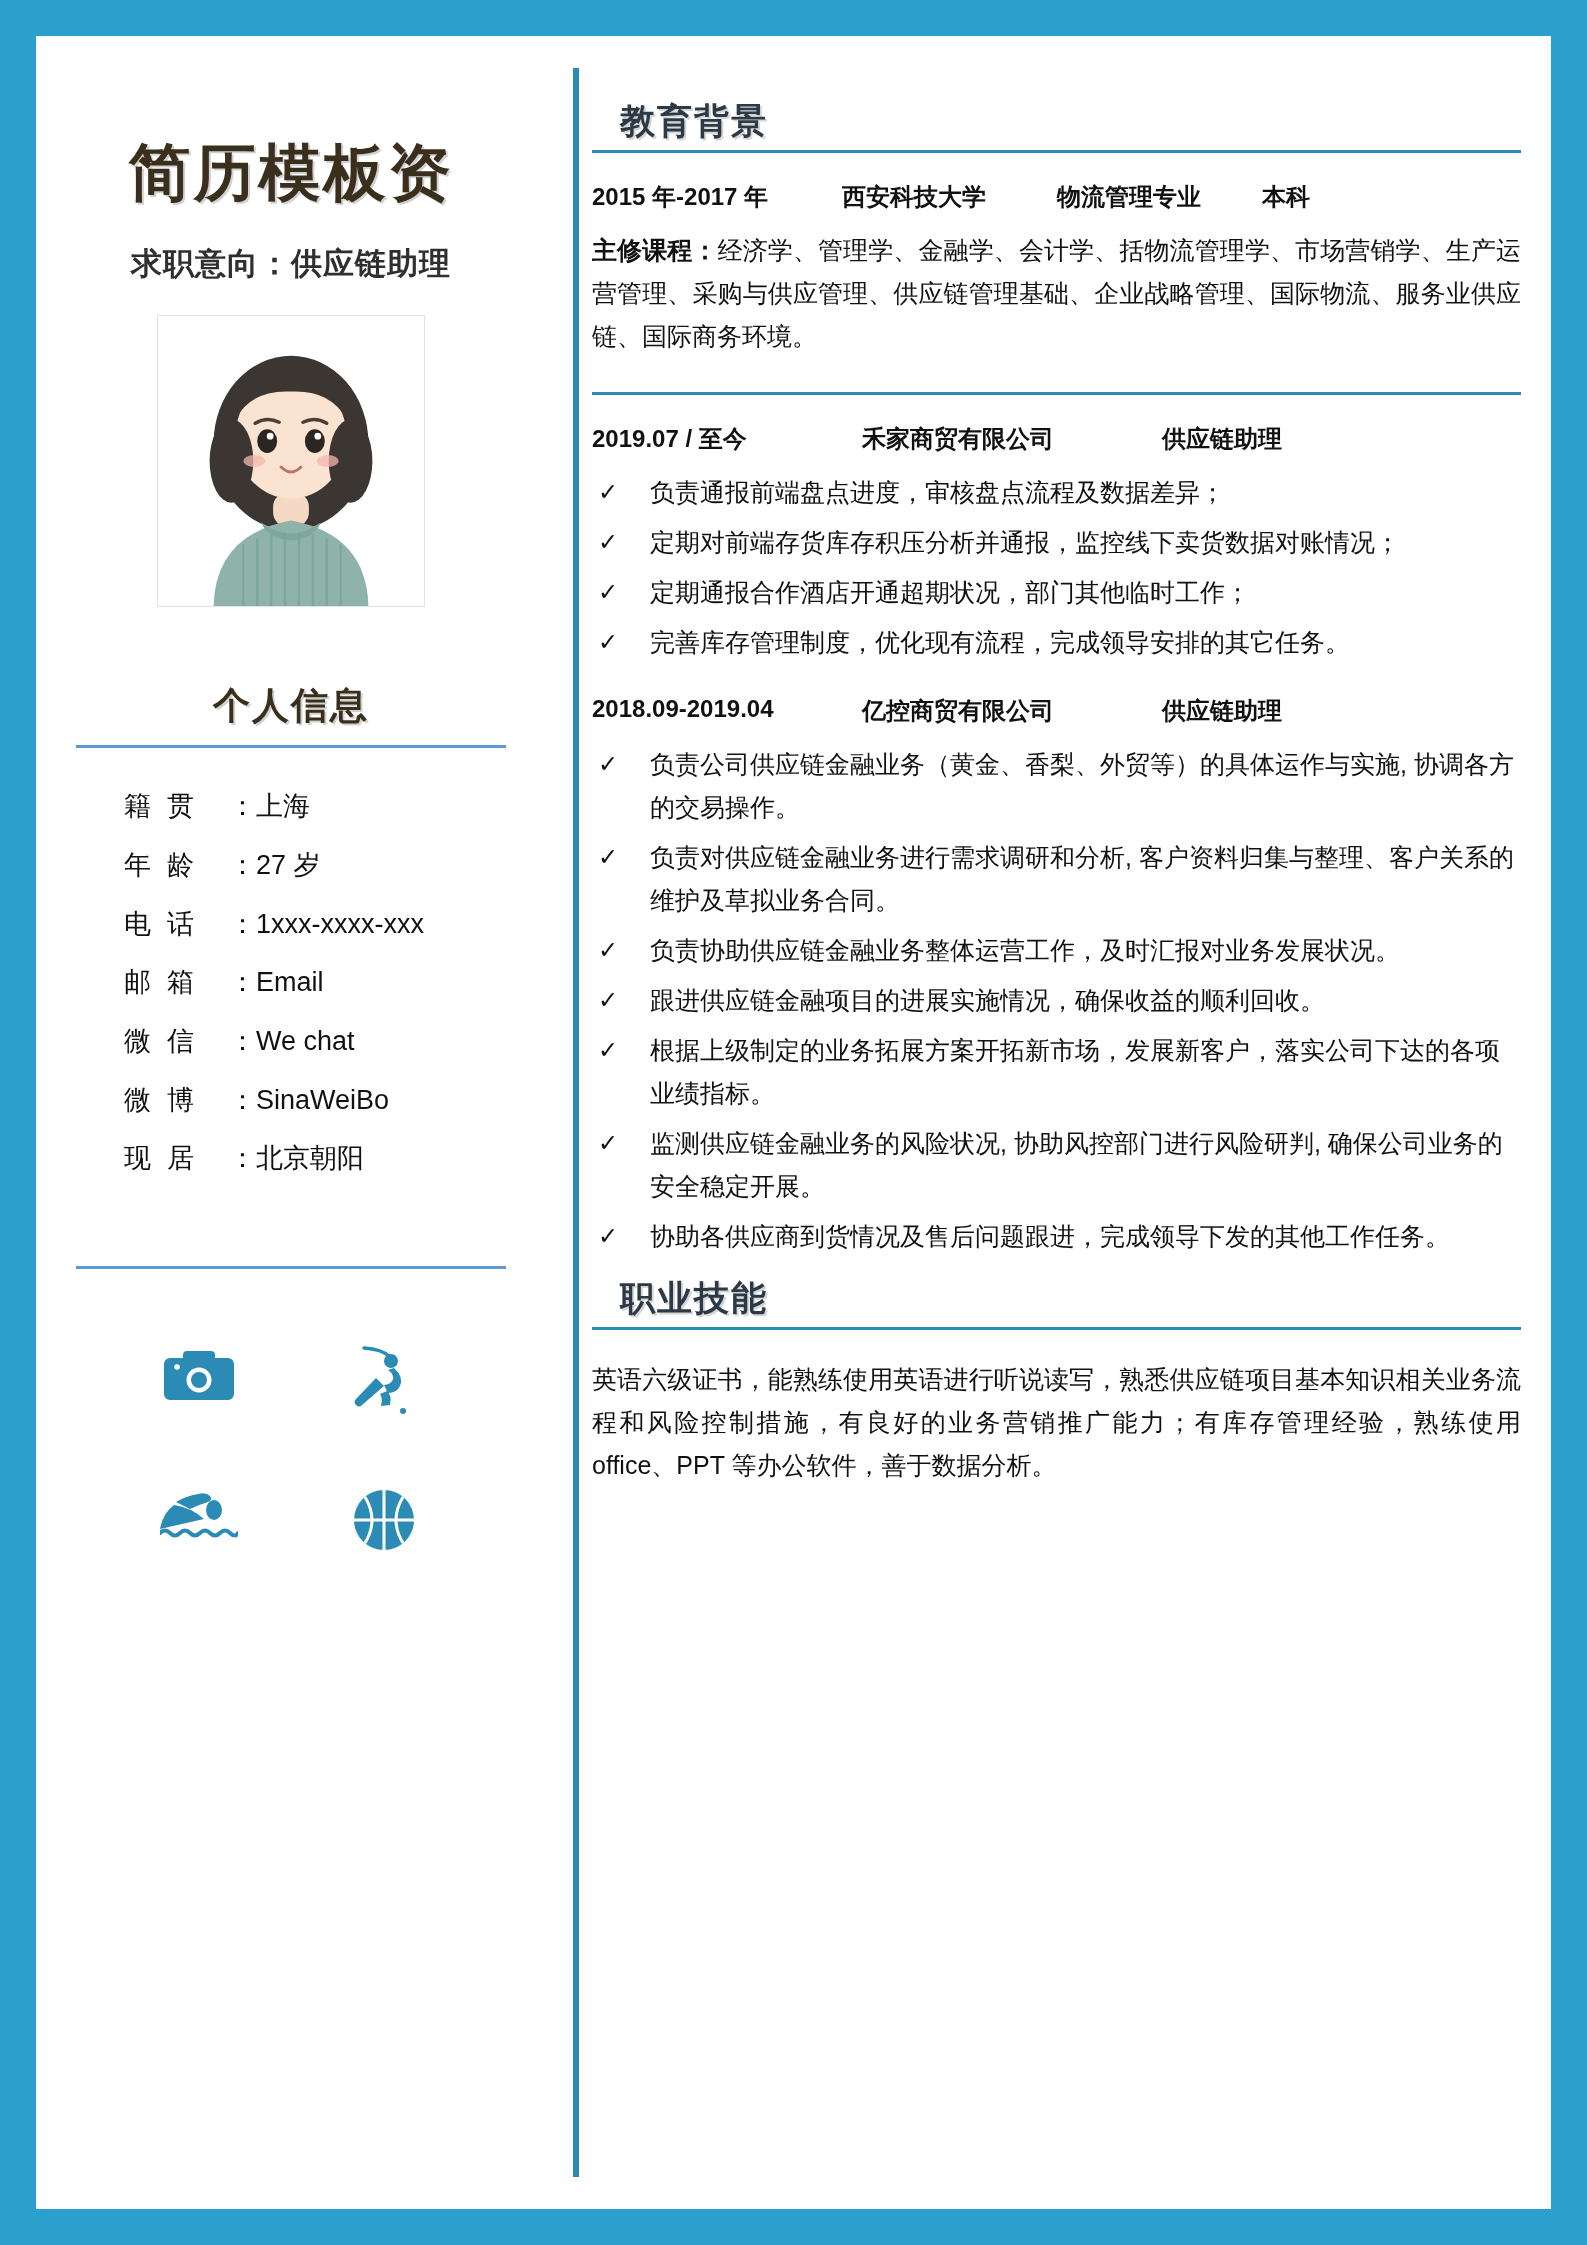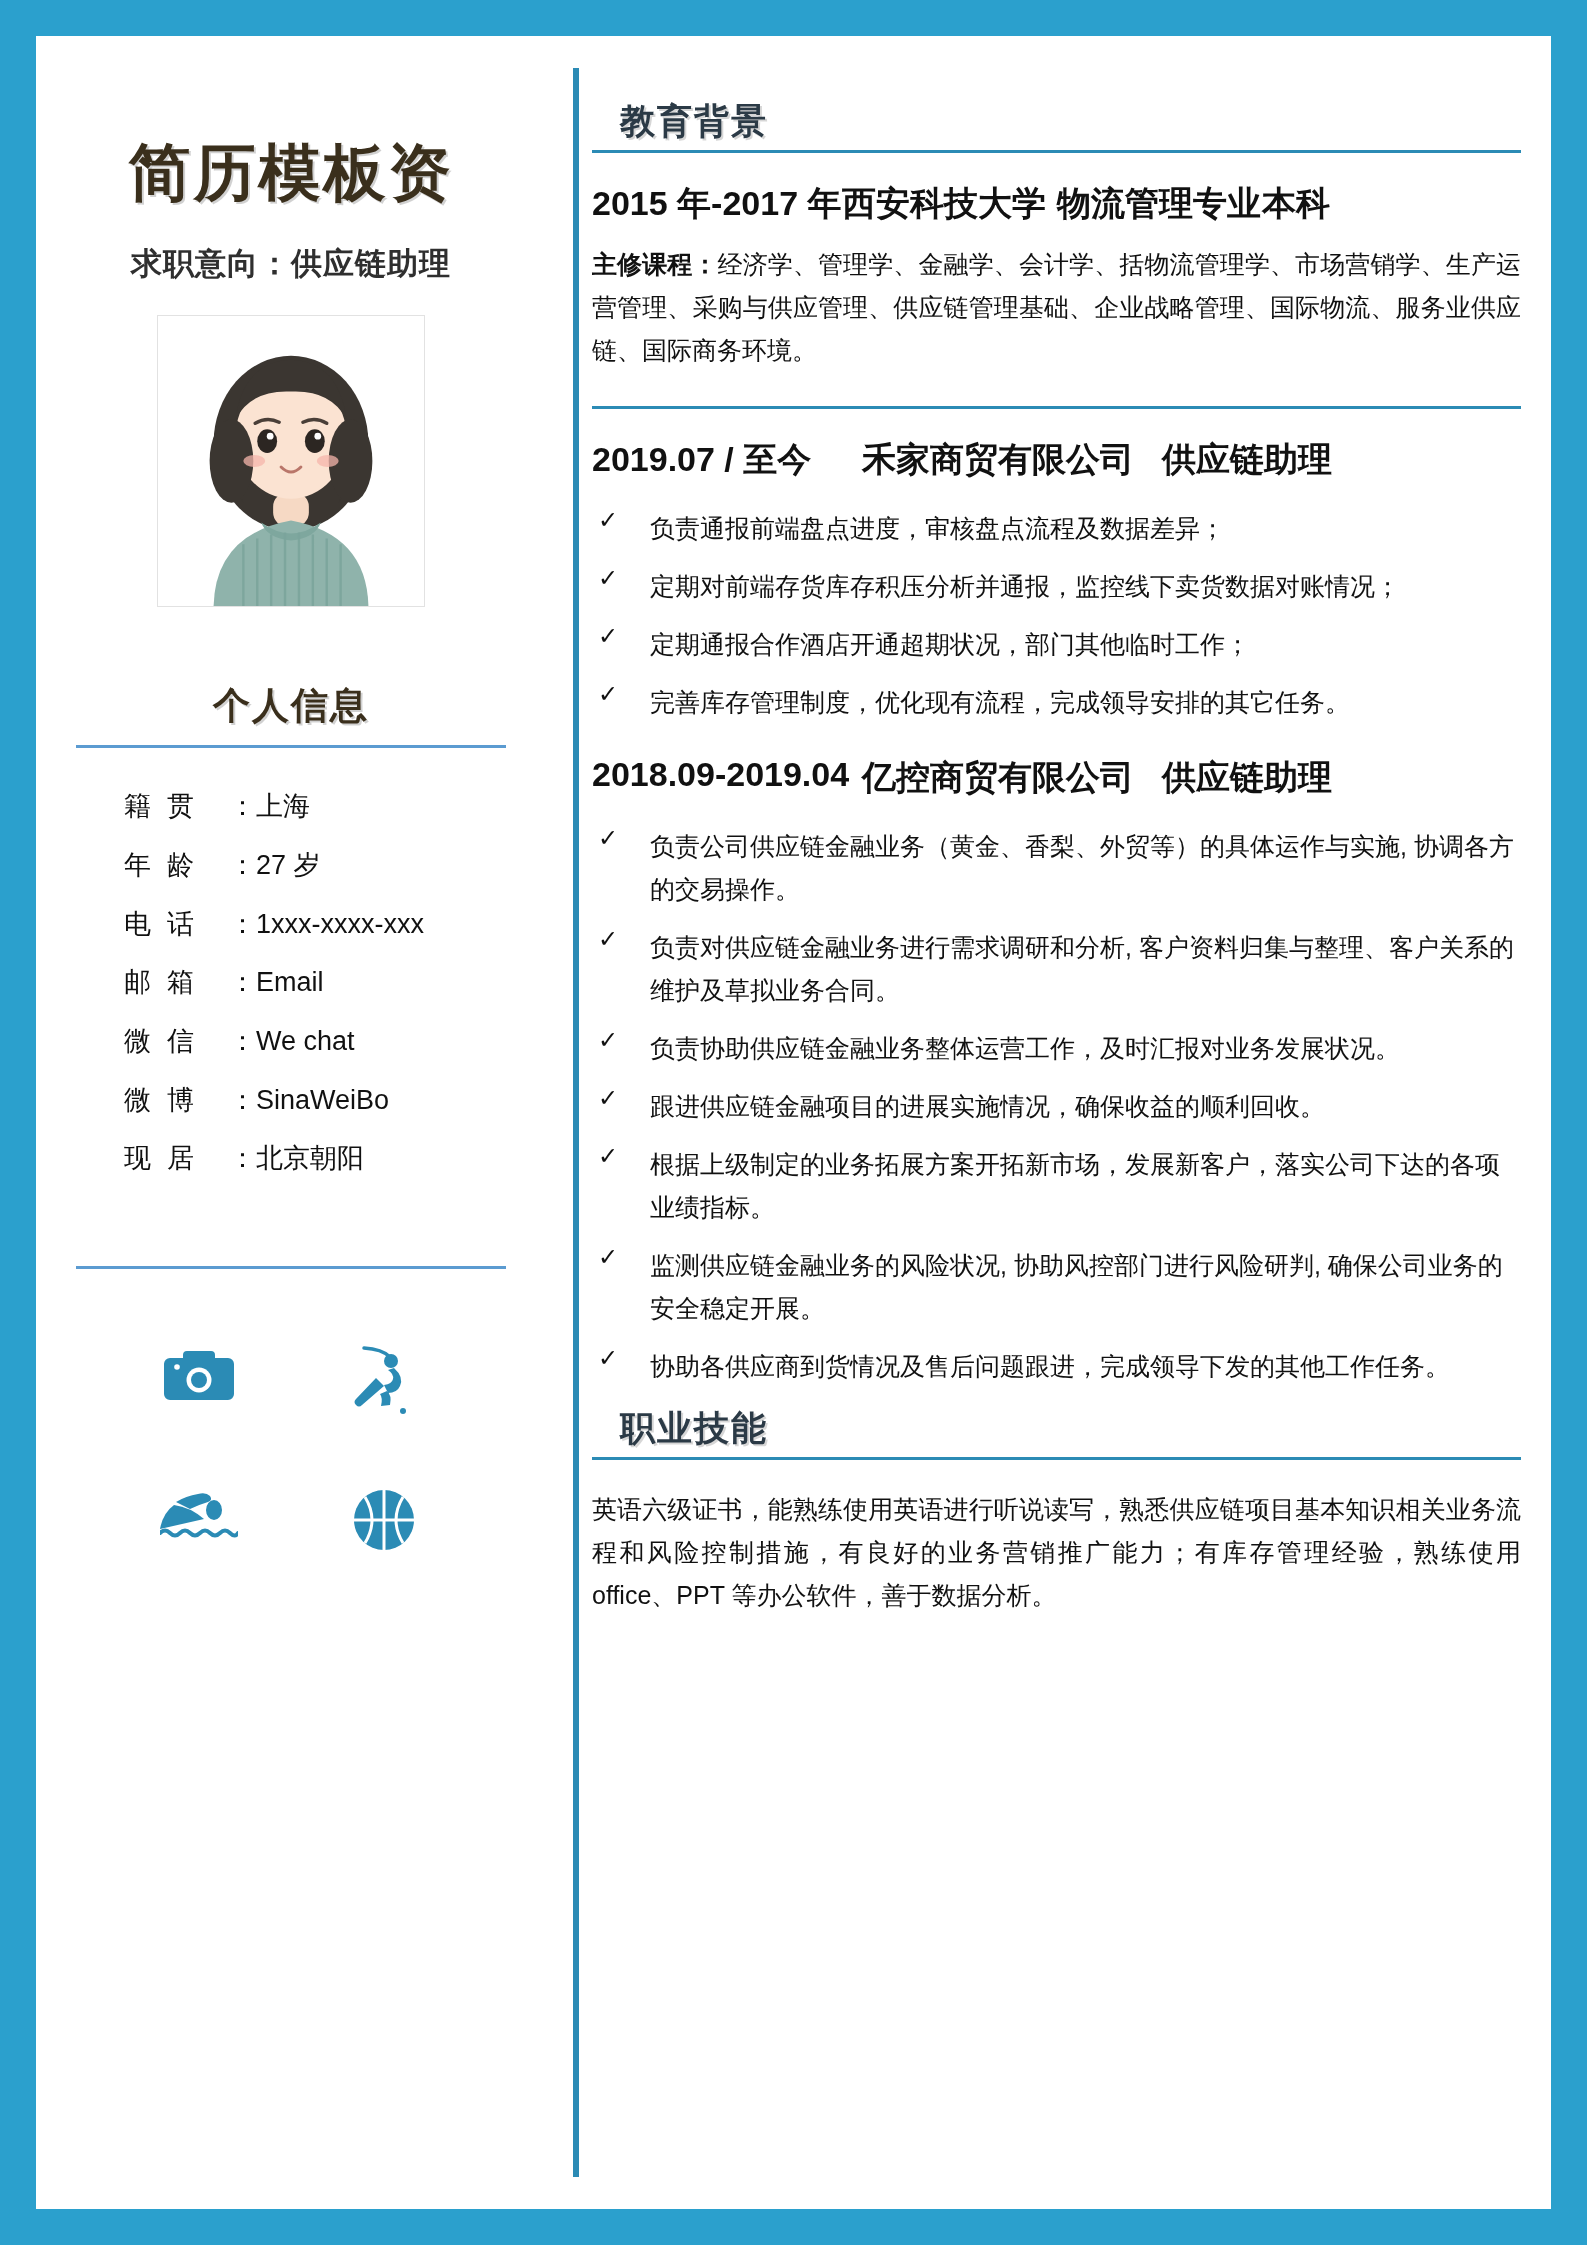--- a/index.html
+++ b/index.html
@@ -152,21 +152,21 @@
   }
   .r-rule {
     height: 3px;
     background: #2b8bb5;
     width: 100%;
     margin-bottom: 28px;
   }
 
   .job-head {
     display: flex;
-    font-size: 34px;
+    font-size: 24px;
     font-weight: bold;
     color: #111;
     margin-bottom: 16px;
     margin-top: 6px;
   }
   .job-head .c1 { width: 270px; flex: 0 0 270px; }
   .job-head .c2 { width: 300px; flex: 0 0 300px; }
   .job-head .c3 { flex: 1; }
 
   .edu-head .c1 { width: 250px; flex: 0 0 250px; }
@@ -190,21 +190,21 @@
     line-height: 1.72;
     margin-bottom: 7px;
   }
   .bullets .tick {
     flex: 0 0 58px;
     width: 58px;
     font-size: 24px;
     color: #111;
     padding-left: 6px;
   }
-  .bullets .btxt { flex: 1; margin-top: 8px; }
+  .bullets .btxt { flex: 1; }
 
   .gap-lg { height: 30px; }
   .gap-md { height: 18px; }
   .gap-sm { height: 10px; }
 </style>
 </head>
 <body>
 
 <div class="page">
   <div class="sheet">

